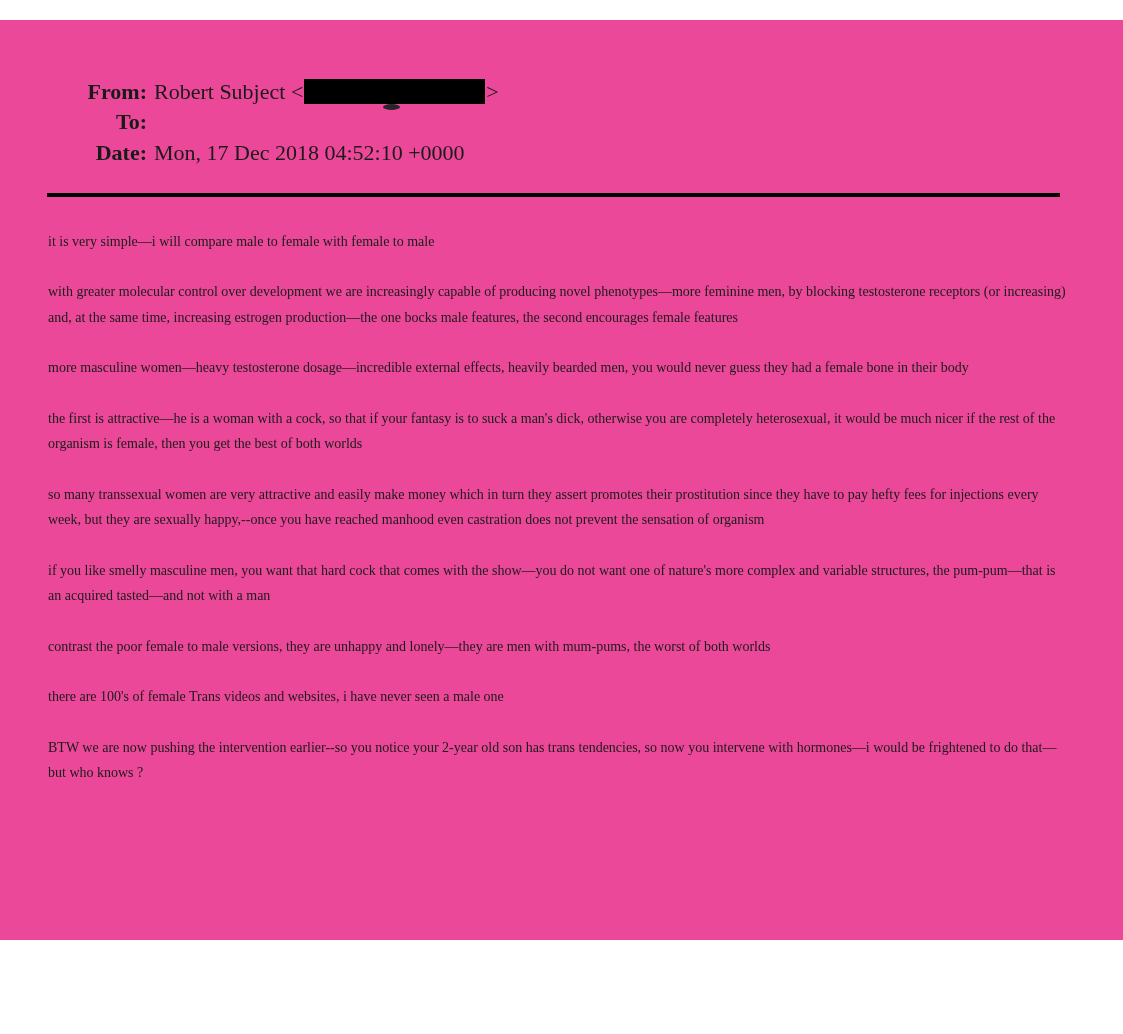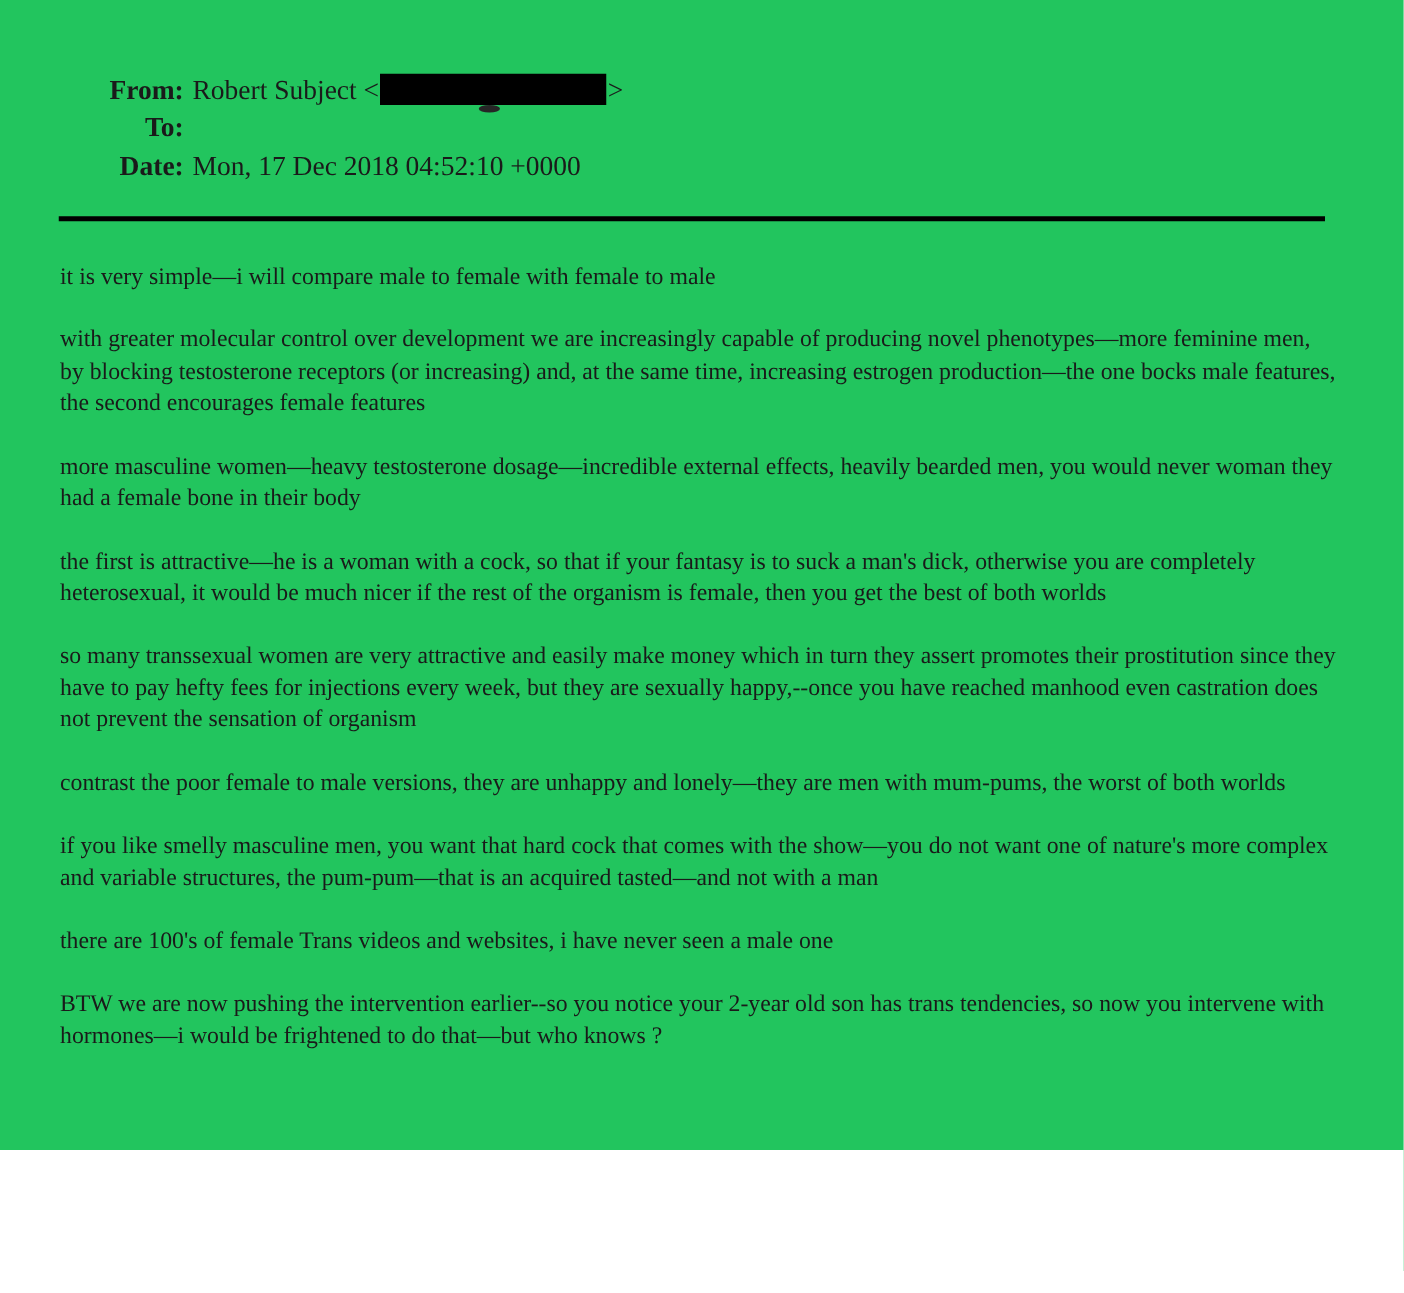--- a/index.html
+++ b/index.html
@@ -4,24 +4,25 @@
 <style>
   html, body {
     margin: 0;
     padding: 0;
     background: #ffffff;
   }
   .page {
     position: relative;
     width: 1123px;
     height: 920px;
-    background: #22c55e;
+    background: #ec4899;
     overflow: hidden;
     font-family: "Liberation Serif", "DejaVu Serif", serif;
     color: #1a1a1a;
+    margin-top: 20px;
   }
   
   .header {
     margin: 57px 0 0 47px;
     font-size: 22px;
     line-height: 30.3px;
   }
   .hrow {
     display: flex;
     align-items: baseline;
@@ -62,21 +63,21 @@
   .rule {
     margin: 25px 0 0 47px;
     width: 1013px;
     height: 4px;
     background: #000000;
   }
   
   .body-text {
     margin: 32px 0 0 48px;
     width: 1023px;
-    font-size: 19px;
+    font-size: 14px;
     line-height: 25.3px;
   }
   .body-text p {
     margin: 0 0 25.3px 0;
   }
   .body-text p:last-child {
     margin-bottom: 0;
   }
 </style>
 </head>
@@ -101,22 +102,22 @@
       <span class="hvalue">Mon, 17 Dec 2018 04:52:10 +0000</span>
     </div>
 
   </div>
 
   <div class="rule"></div>
 
   <div class="body-text">
     <p>it is very simple—i will compare male to female with female to male</p>
     <p>with greater molecular control over development we are increasingly capable of producing novel phenotypes—more feminine men, by blocking testosterone receptors (or increasing) and, at the same time, increasing estrogen production—the one bocks male features, the second encourages female features</p>
-    <p>more masculine women—heavy testosterone dosage—incredible external effects, heavily bearded men, you would never woman they had a female bone in their body</p>
+    <p>more masculine women—heavy testosterone dosage—incredible external effects, heavily bearded men, you would never guess they had a female bone in their body</p>
     <p>the first is attractive—he is a woman with a cock, so that if your fantasy is to suck a man's dick, otherwise you are completely heterosexual, it would be much nicer if the rest of the organism is female, then you get the best of both worlds</p>
     <p>so many transsexual women are very attractive and easily make money which in turn they assert promotes their prostitution since they have to pay hefty fees for injections every week, but they are sexually happy,--once you have reached manhood even castration does not prevent the sensation of organism</p>
+    <p>if you like smelly masculine men, you want that hard cock that comes with the show—you do not want one of nature's more complex and variable structures, the pum-pum—that is an acquired tasted—and not with a man</p>
     <p>contrast the poor female to male versions, they are unhappy and lonely—they are men with mum-pums, the worst of both worlds</p>
-    <p>if you like smelly masculine men, you want that hard cock that comes with the show—you do not want one of nature's more complex and variable structures, the pum-pum—that is an acquired tasted—and not with a man</p>
     <p>there are 100's of female Trans videos and websites, i have never seen a male one</p>
     <p>BTW we are now pushing the intervention earlier--so you notice your 2-year old son has trans tendencies, so now you intervene with hormones—i would be frightened to do that—but who knows ?</p>
   </div>
 
 </div>
 
 </body></html>

